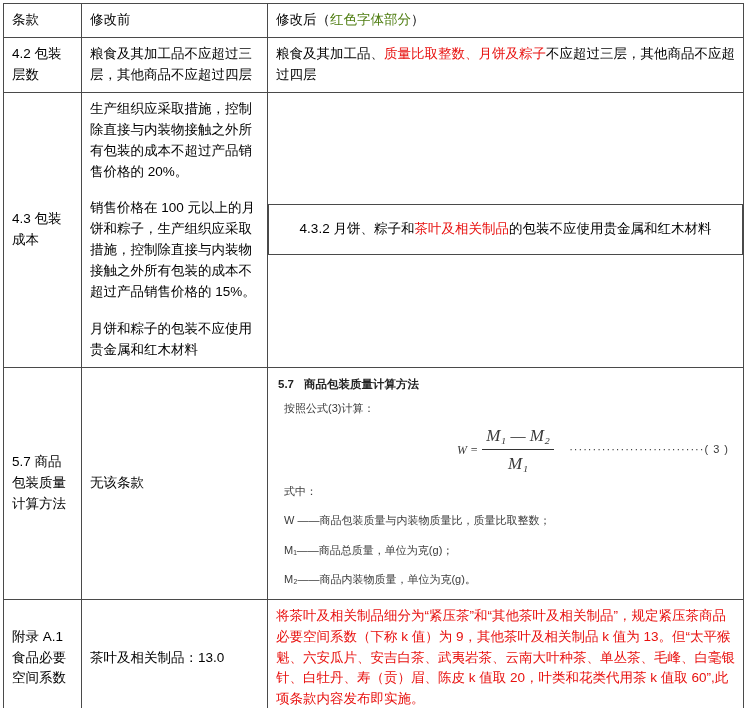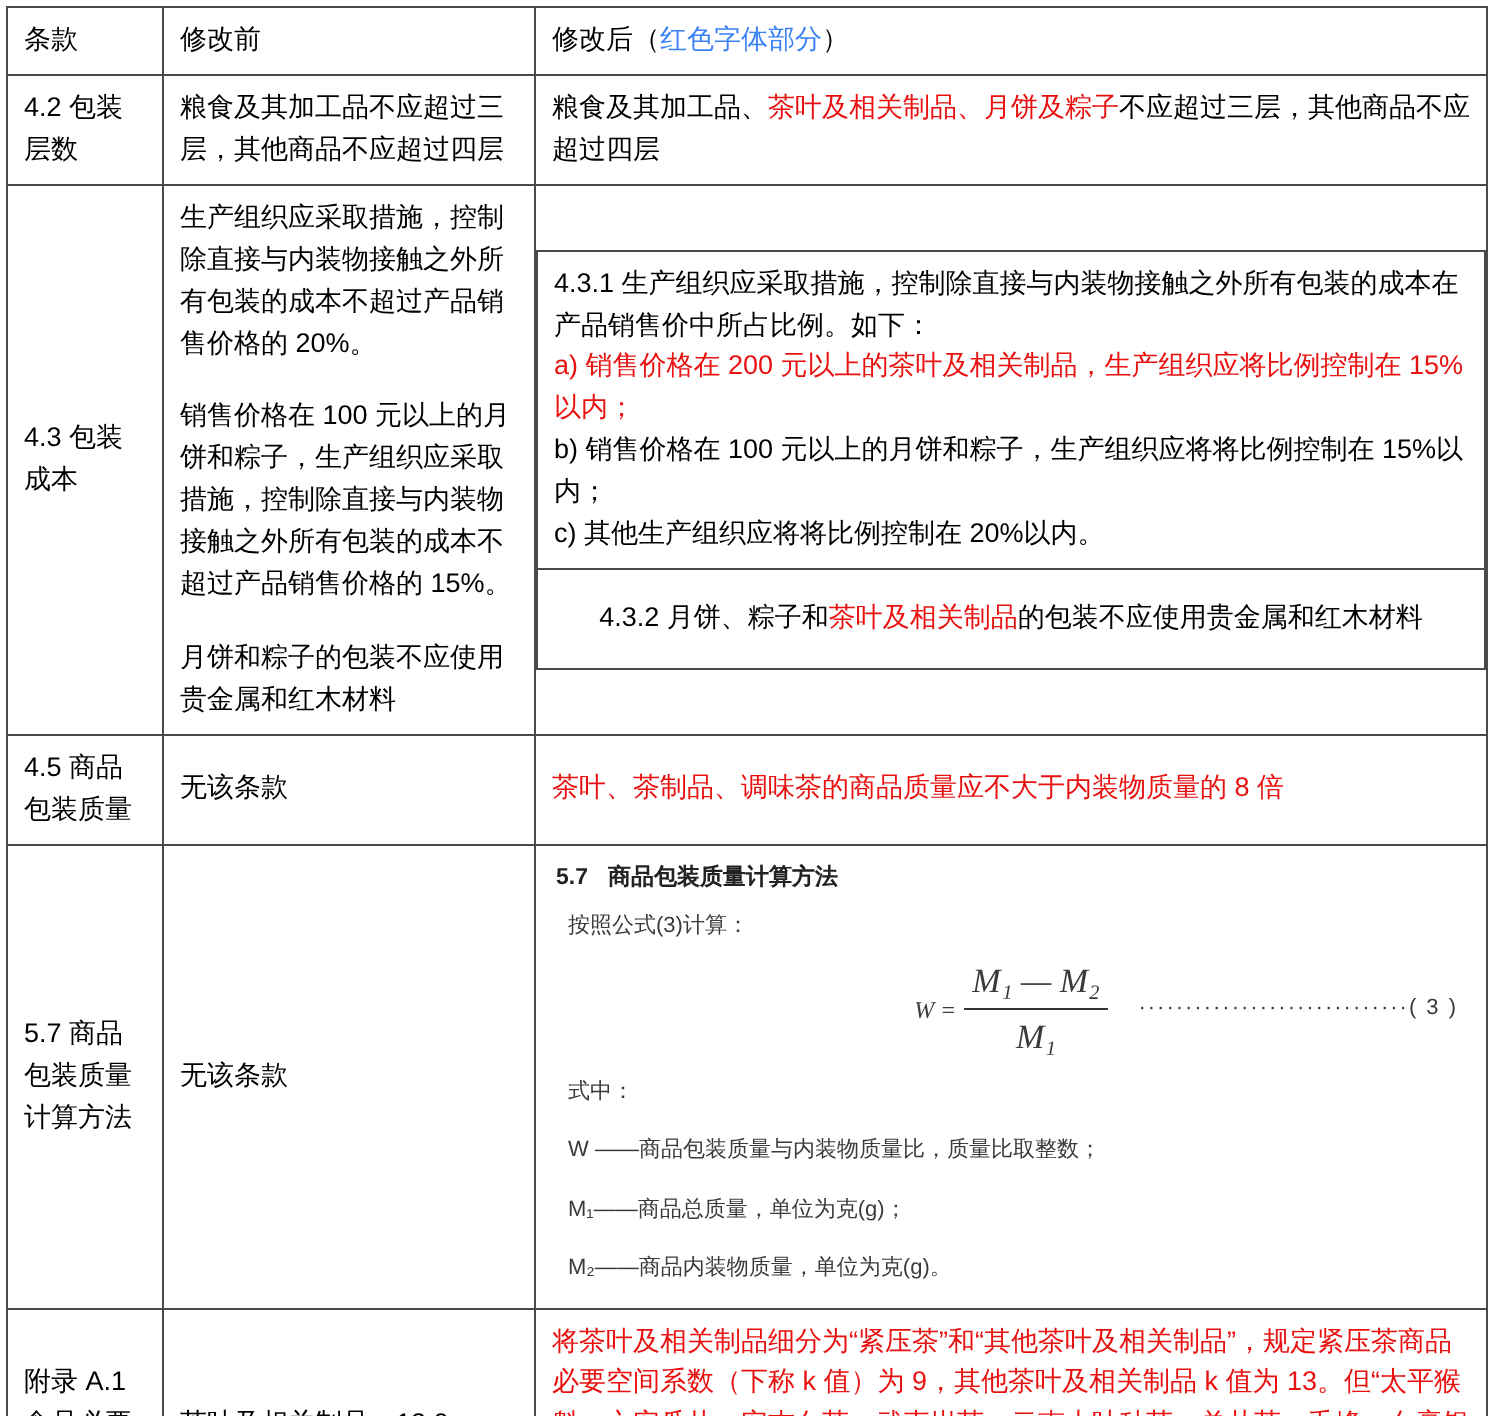--- a/index.html
+++ b/index.html
@@ -34,21 +34,21 @@
     line-height: 1.55;
     font-weight: normal;
     text-align: left;
   }
   .col-a { width: 78px; }
   .col-b { width: 186px; }
   .col-c { width: auto; }
 
   thead td { font-size: 13.5px; padding-top: 9px; padding-bottom: 9px; }
   .red { color: #e8110f; }
-  .hdr-red { color: #3b82f6; }
+  .hdr-red { color: #4d7c0f; }
   .para { margin: 0 0 0 0; }
   .para + .para { margin-top: 16px; }
   .blk { display: block; }
 
   
   .inner {
     border-collapse: collapse;
     width: 100%;
     height: 100%;
   }
@@ -137,57 +137,44 @@
           <span>修改后（</span><span class="hdr-red">红色字体部分</span><span>）</span>
         </td>
       </tr>
     </thead>
     <tbody>
 
       <tr>
         <td>4.2  包装层数</td>
         <td>粮食及其加工品不应超过三层，其他商品不应超过四层</td>
         <td>
-          <span>粮食及其加工品、</span><span class="red">茶叶及相关制品、月饼及粽子</span><span>不应超过三层，其他商品不应超过四层</span>
+          <span>粮食及其加工品、</span><span class="red">质量比取整数、月饼及粽子</span><span>不应超过三层，其他商品不应超过四层</span>
         </td>
       </tr>
 
       <tr>
         <td>4.3  包装成本</td>
         <td>
           <span class="blk para">生产组织应采取措施，控制除直接与内装物接触之外所有包装的成本不超过产品销售价格的 20%。</span>
           <span class="blk para">销售价格在 100 元以上的月饼和粽子，生产组织应采取措施，控制除直接与内装物接触之外所有包装的成本不超过产品销售价格的 15%。</span>
           <span class="blk para">月饼和粽子的包装不应使用贵金属和红木材料</span>
         </td>
         <td style="padding:0;">
           <table class="inner">
             <tbody>
-                <tr>
-              <td class="pad-cell">
-                <span class="blk">4.3.1 生产组织应采取措施，控制除直接与内装物接触之外所有包装的成本在产品销售价中所占比例。如下：</span>
-                <span class="blk list-item red">a) 销售价格在 200 元以上的茶叶及相关制品，生产组织应将比例控制在 15%以内；</span>
-                <span class="blk list-item">b) 销售价格在 100 元以上的月饼和粽子，生产组织应将将比例控制在 15%以内；</span>
-                <span class="blk list-item">c) 其他生产组织应将将比例控制在 20%以内。</span>
-              </td>
-            </tr>
             <tr>
               <td class="pad-cell divider" style="padding-top:14px; padding-bottom:14px;">
                 <span>4.3.2  月饼、粽子和</span><span class="red">茶叶及相关制品</span><span>的包装不应使用贵金属和红木材料</span>
               </td>
             </tr>
           </tbody>
             </table>
         </td>
       </tr>
 
-      <tr>
-        <td>4.5  商品包装质量</td>
-        <td>无该条款</td>
-        <td class="red">茶叶、茶制品、调味茶的商品质量应不大于内装物质量的 8 倍</td>
-      </tr>
 
       <tr>
         <td>5.7  商品包装质量计算方法</td>
         <td>无该条款</td>
         <td style="padding:0;">
           <div class="formula-box">
             <div class="formula-title">
               <span class="num">5.7</span><span>商品包装质量计算方法</span>
             </div>
             <div class="formula-lead">按照公式(3)计算：</div>

